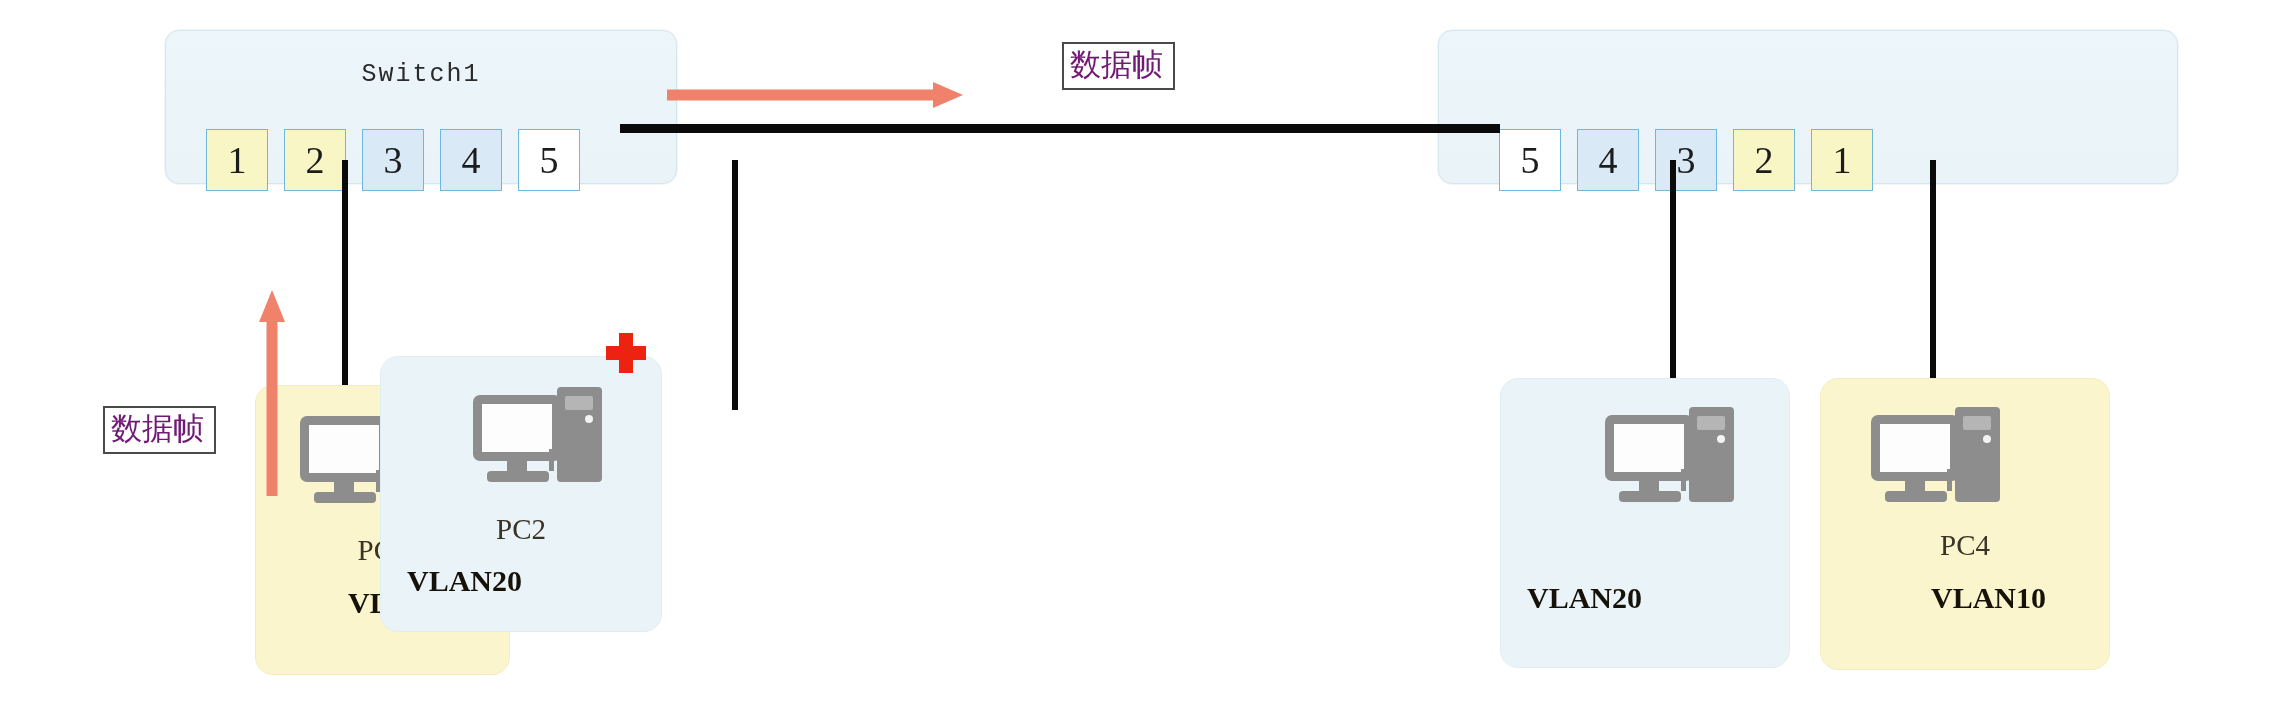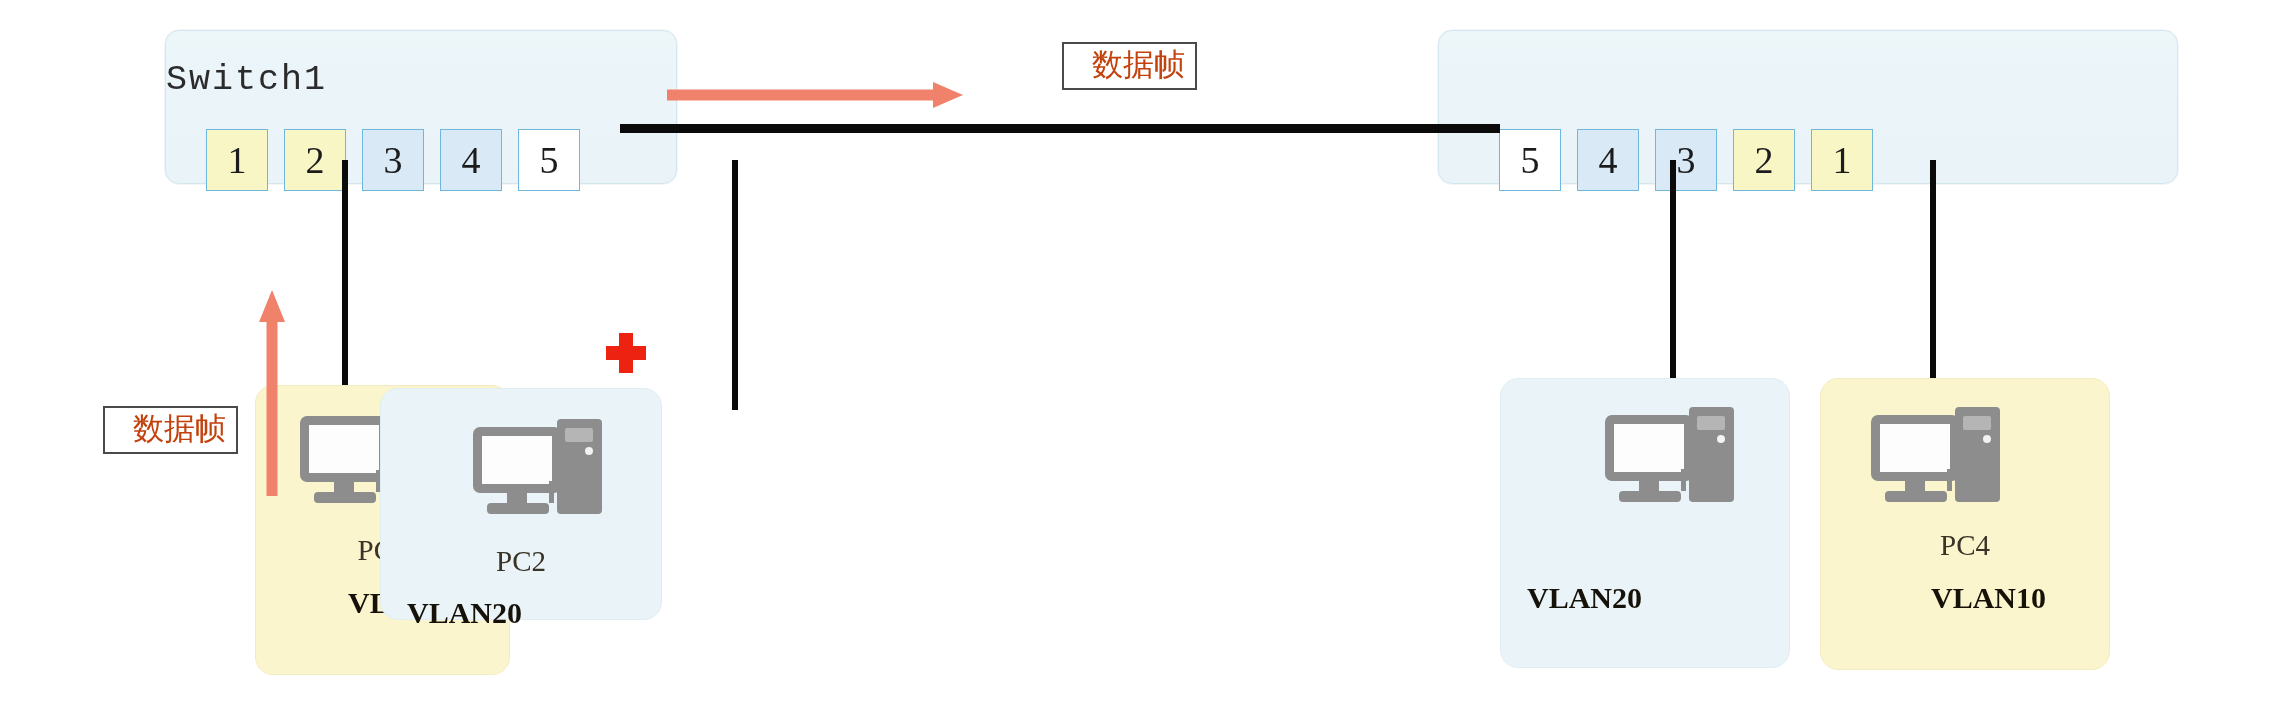--- a/index.html
+++ b/index.html
@@ -15,23 +15,23 @@
   .switch{
     position:absolute;
     border:1px solid #d4e6ee;
     border-radius:14px;
     background:linear-gradient(180deg,#edf7fa 0%, #eaf4f9 40%, #e9f3f8 100%);
     box-shadow:0 0 0 0.5px rgba(190,215,228,.45);
   }
   .switch-title{
     position:absolute;
     left:0;right:0;
-    text-align:left;
+    text-align:center;
     font-family:"Liberation Mono","DejaVu Sans Mono",monospace;
-    font-size:35px;
+    font-size:25px;
     letter-spacing:2px;
     color:#2b2b2b;
     top:29px;
   }
   .ports{
     position:absolute;
     display:flex;
     align-items:flex-start;
   }
   .port{
@@ -80,22 +80,22 @@
   
   .pc-icon{position:absolute;}
 
   
   .frame-label{
     position:absolute;
     border:2.5px solid #4a4a4a;
     background:#ffffff;
     font-family:"DejaVu Sans","Liberation Sans",sans-serif;
     font-size:31px;
-    color:#c2410c;
-    padding:4px 10px 7px 28px;
+    color:#701a75;
+    padding:4px 10px 7px 6px;
     line-height:1.05;
     white-space:nowrap;
     z-index:6;
   }
 
   
   .arrow{position:absolute;z-index:5;}
 
   
   .cross{position:absolute;z-index:7;}
@@ -172,21 +172,21 @@
     </div>
     <div class="pc-name" style="top:148px;">PC1</div>
     <div class="vlan-tag" style="left:92px;top:200px;">VLAN10</div>
   </div>
 
   <div class="cross" style="left:604px;top:331px;">
     <svg width="44" height="44" viewBox="0 0 44 44">
       <polygon points="15,2 29,2 29,15 42,15 42,29 29,29 29,42 15,42 15,29 2,29 2,15 15,15" fill="#ee2211"></polygon>
     </svg>
   </div>
-  <div class="pcbox blue" style="left:380px;top:388px;width:282px;height:232px;">
+  <div class="pcbox blue" style="left:380px;top:356px;width:282px;height:276px;">
     <div class="pc-icon" style="left:90px;top:30px;">
       <svg width="135" height="105" viewBox="0 0 135 105">
         <rect x="2" y="8" width="88" height="66" rx="7" fill="#8d8d8d"></rect>
         <rect x="11" y="17" width="70" height="48" fill="#fdfdfd"></rect>
         <rect x="36" y="74" width="20" height="12" fill="#8d8d8d"></rect>
         <rect x="16" y="84" width="62" height="11" rx="4" fill="#8d8d8d"></rect>
         <rect x="86" y="0" width="45" height="95" rx="4" fill="#8d8d8d"></rect>
         <rect x="94" y="9" width="28" height="14" rx="2" fill="#b5b5b5"></rect>
         <circle cx="118" cy="32" r="4" fill="#f3f3f3"></circle>
         <rect x="78" y="62" width="5" height="22" fill="#8d8d8d"></rect>

